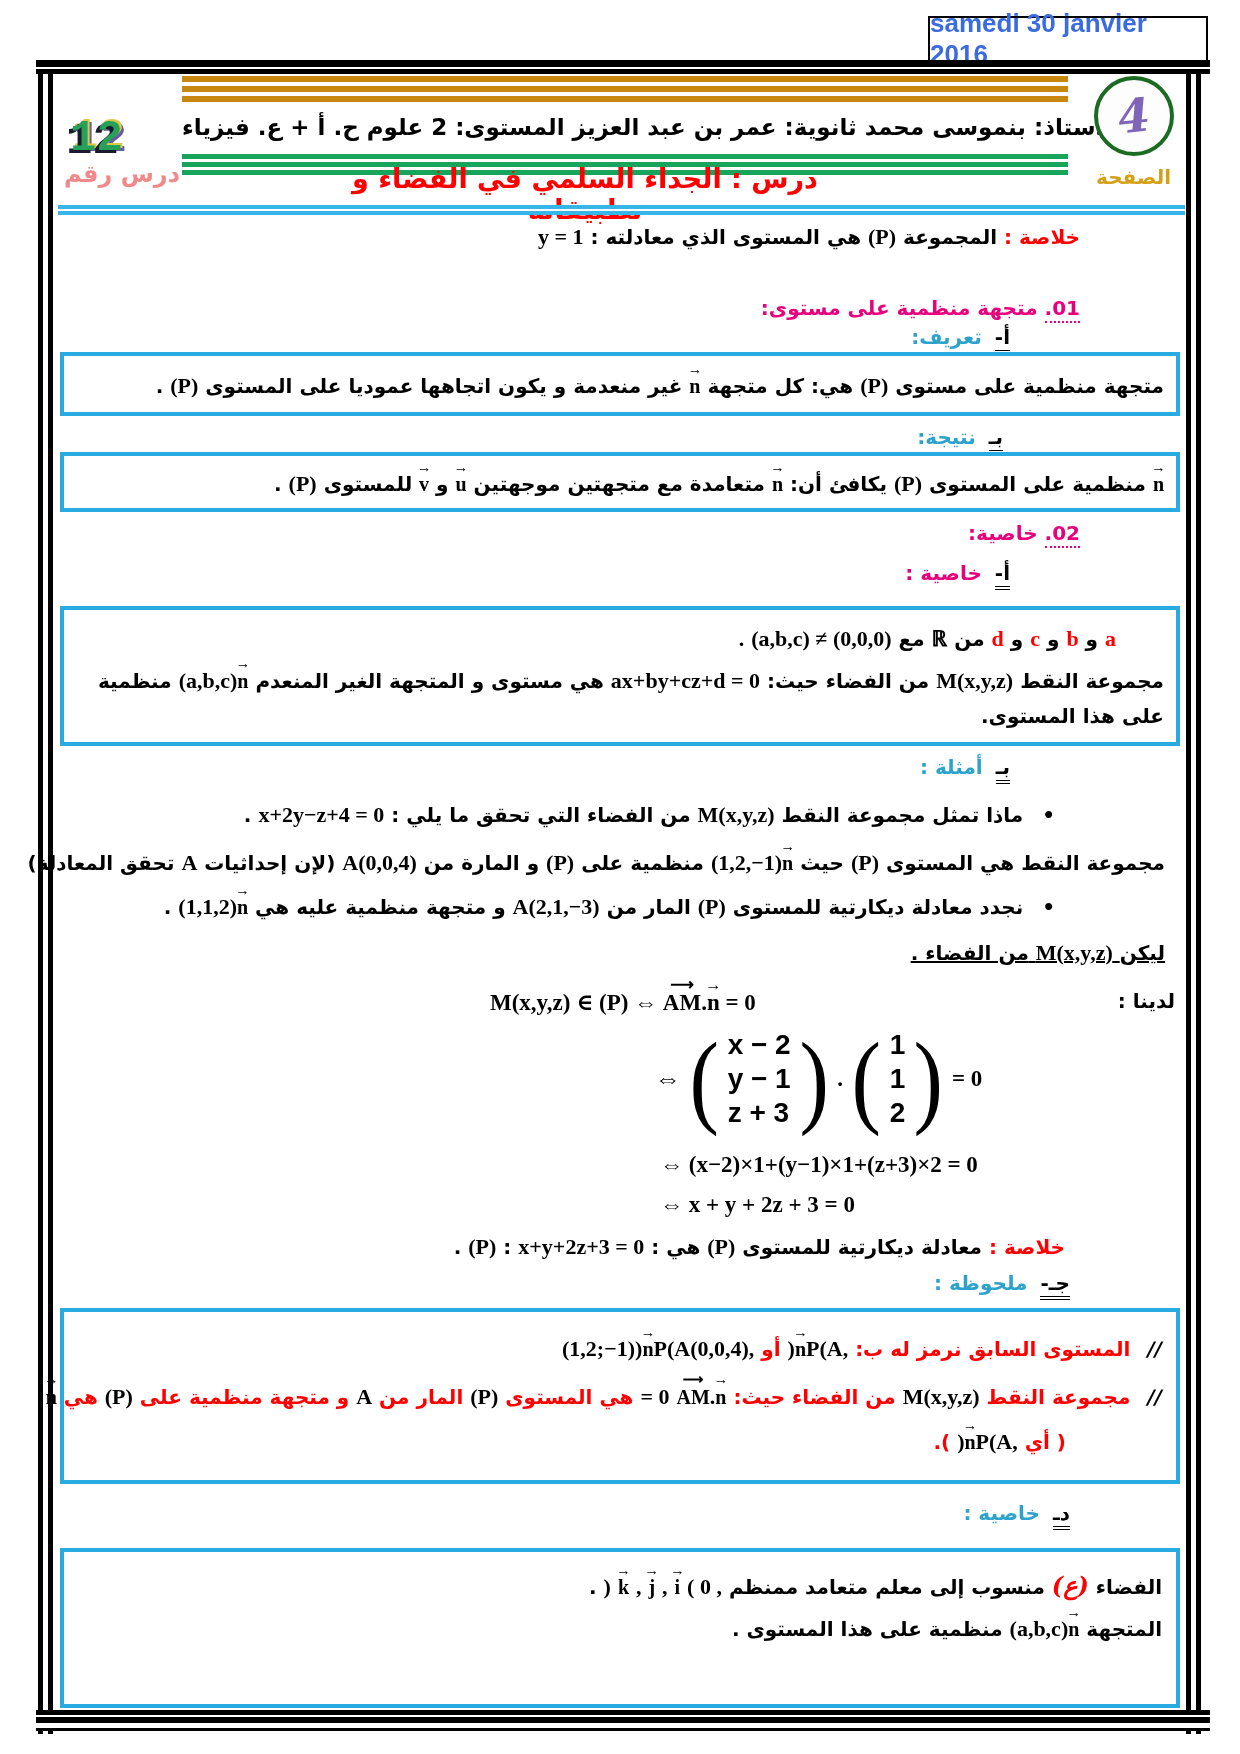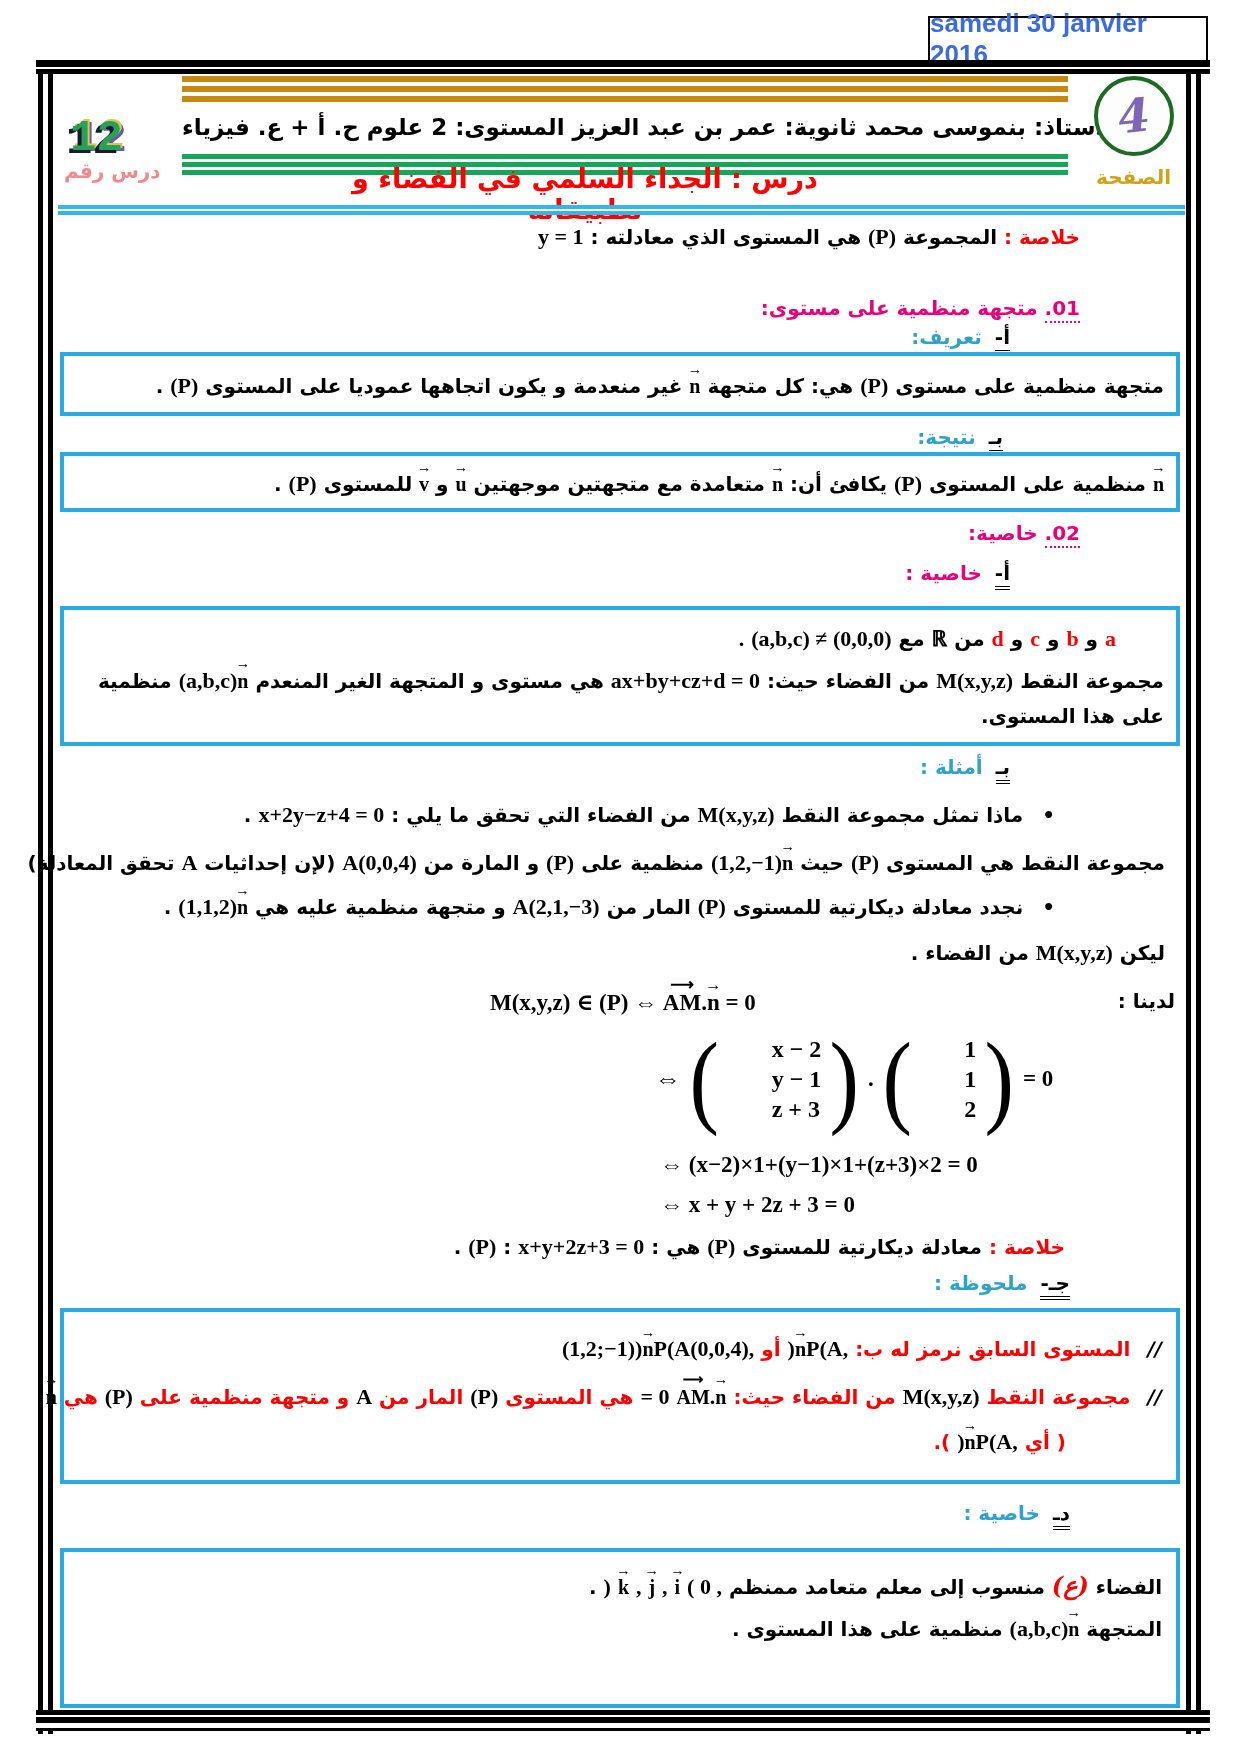--- a/index.html
+++ b/index.html
@@ -41,21 +41,21 @@
   
   .vec{position:relative;display:inline-block;direction:ltr;unicode-bidi:isolate;
        font-family:"Liberation Serif",serif;font-weight:bold;}
   .vec .ov{position:absolute;top:-0.78em;left:50%;transform:translateX(-50%);font-size:0.72em;line-height:1;}
   .vec.w .ov{width:100%;left:0;transform:none;text-align:center;}
   
   .eqrow{display:flex;align-items:center;gap:6px;}
   .cvp{font-family:"Liberation Serif",serif;font-weight:normal;font-size:104px;line-height:0.85;
        transform:scaleX(0.85);}
   .cvcol{display:flex;flex-direction:column;gap:6px;align-items:flex-start;}
-  .cvcol span{font-family:Liberation Serif, serif;font-weight:bold;font-size:24px;line-height:1;margin-left:44px;}
+  .cvcol span{font-family:Liberation Sans, sans-serif;font-weight:bold;font-size:28px;line-height:1;}
   .iff{font-size:26px;}
   .marker{font-style:italic;letter-spacing:-2px;margin-left:10px;}
   .bullet{margin-left:12px;}
   .gold{color:#d4a017;}
   .salmon{color:#f08a8a;}
   .script-ayn{font-family:"DejaVu Serif",serif;font-style:italic;font-size:24px;color:#ff0000;}
 </style>
 </head>
 <body>
 
@@ -64,21 +64,21 @@
   <div class="abs datebox" style="left:928px;top:16px;width:276px;height:42px;">
     <span>samedi 30 janvier 2016</span>
   </div>
 
   <div class="abs topband" style="left:36px;top:60px;width:1174px;height:14px;"></div>
   <div class="abs vline" style="left:38px;top:74px;width:17px;height:1660px;"></div>
   <div class="abs vline" style="left:1186px;top:74px;width:17px;height:1660px;"></div>
   <div class="abs botband" style="left:36px;top:1710px;width:1174px;height:21px;"></div>
 
   <div class="abs bignum" style="left:70px;top:80px;">12</div>
-  <div class="abs ar salmon" style="left:64px;top:158px;font-size:20px;">درس رقم</div>
+  <div class="abs ar salmon" style="left:64px;top:158px;font-size:24px;">درس رقم</div>
 
   <div class="abs" style="left:182px;top:76px;width:886px;">
     <div class="stripe-o"></div>
     <div class="stripe-o"></div>
     <div class="stripe-o"></div>
     <div style="display:flex;height:44px;">
       <div class="pinkbars"></div>
       <div class="ar" style="flex:1;display:flex;align-items:center;justify-content:center;font-size:23px;">الأستاذ: بنموسى محمد  ثانوية: عمر بن عبد العزيز المستوى: 2 علوم ح. أ + ع. فيزياء</div>
       <div class="pinkbars"></div>
     </div>
@@ -221,21 +221,21 @@
     <span class="bullet">•</span>
     <span>نجدد معادلة ديكارتية للمستوى</span>
     <span class="m">(P)</span>
     <span>المار من</span>
     <span class="m">A(2,1,−3)</span>
     <span>و متجهة منظمية عليه هي</span>
     <span class="vec"><span class="ov">→</span><span>n</span></span><span class="m">(1,1,2)</span>
     <span>.</span>
   </div>
 
-  <div class="abs ar" style="top:938px;right:75px;">
+  <div class="abs ar" style="top:938px;right:75px;text-decoration:underline;">
     <span>ليكن</span>
     <span class="m">M(x,y,z)</span>
     <span>من الفضاء .</span>
   </div>
 
   <div class="abs ar" style="top:988px;right:65px;">لدينا :</div>
 
   <div class="abs eq" style="top:988px;left:490px;">
     <span>M(x,y,z) ∈ (P) ⇔</span>
     <span class="vec w"><span class="ov">⟶</span><span>AM</span></span><span>.</span><span class="vec"><span class="ov">→</span><span>n</span></span>

